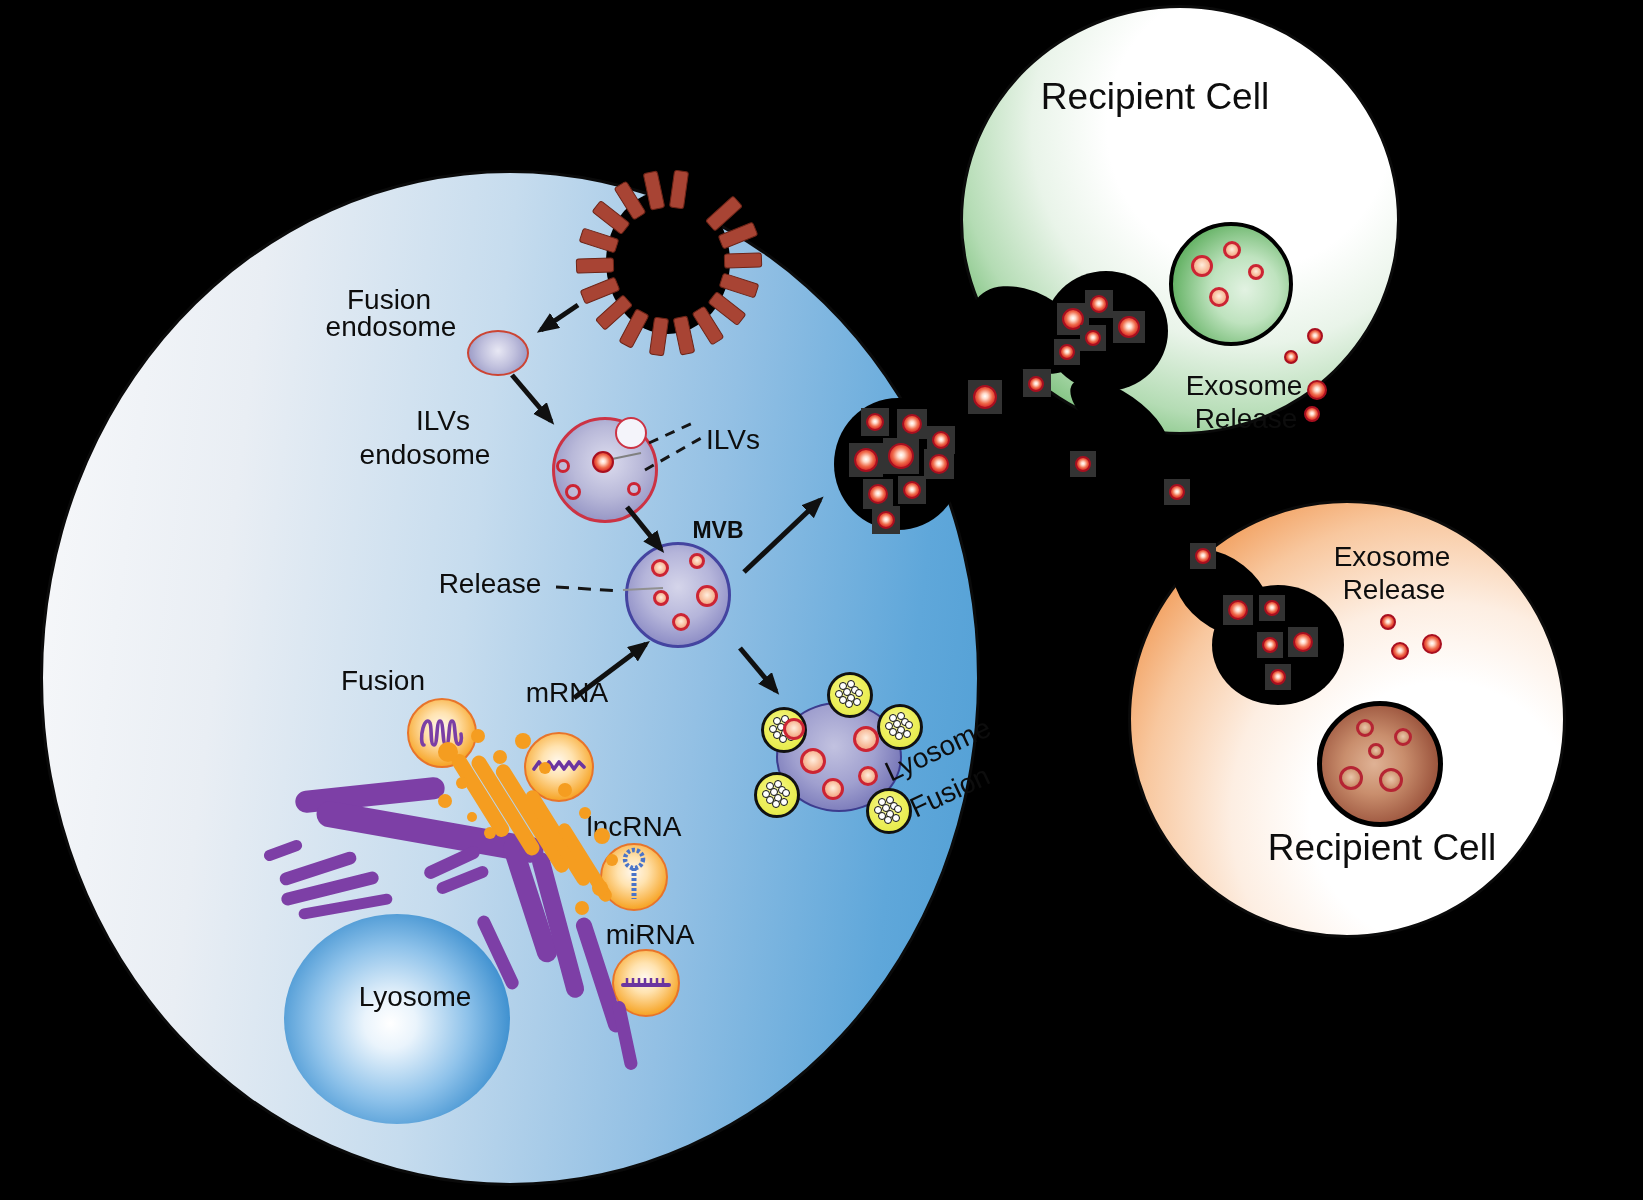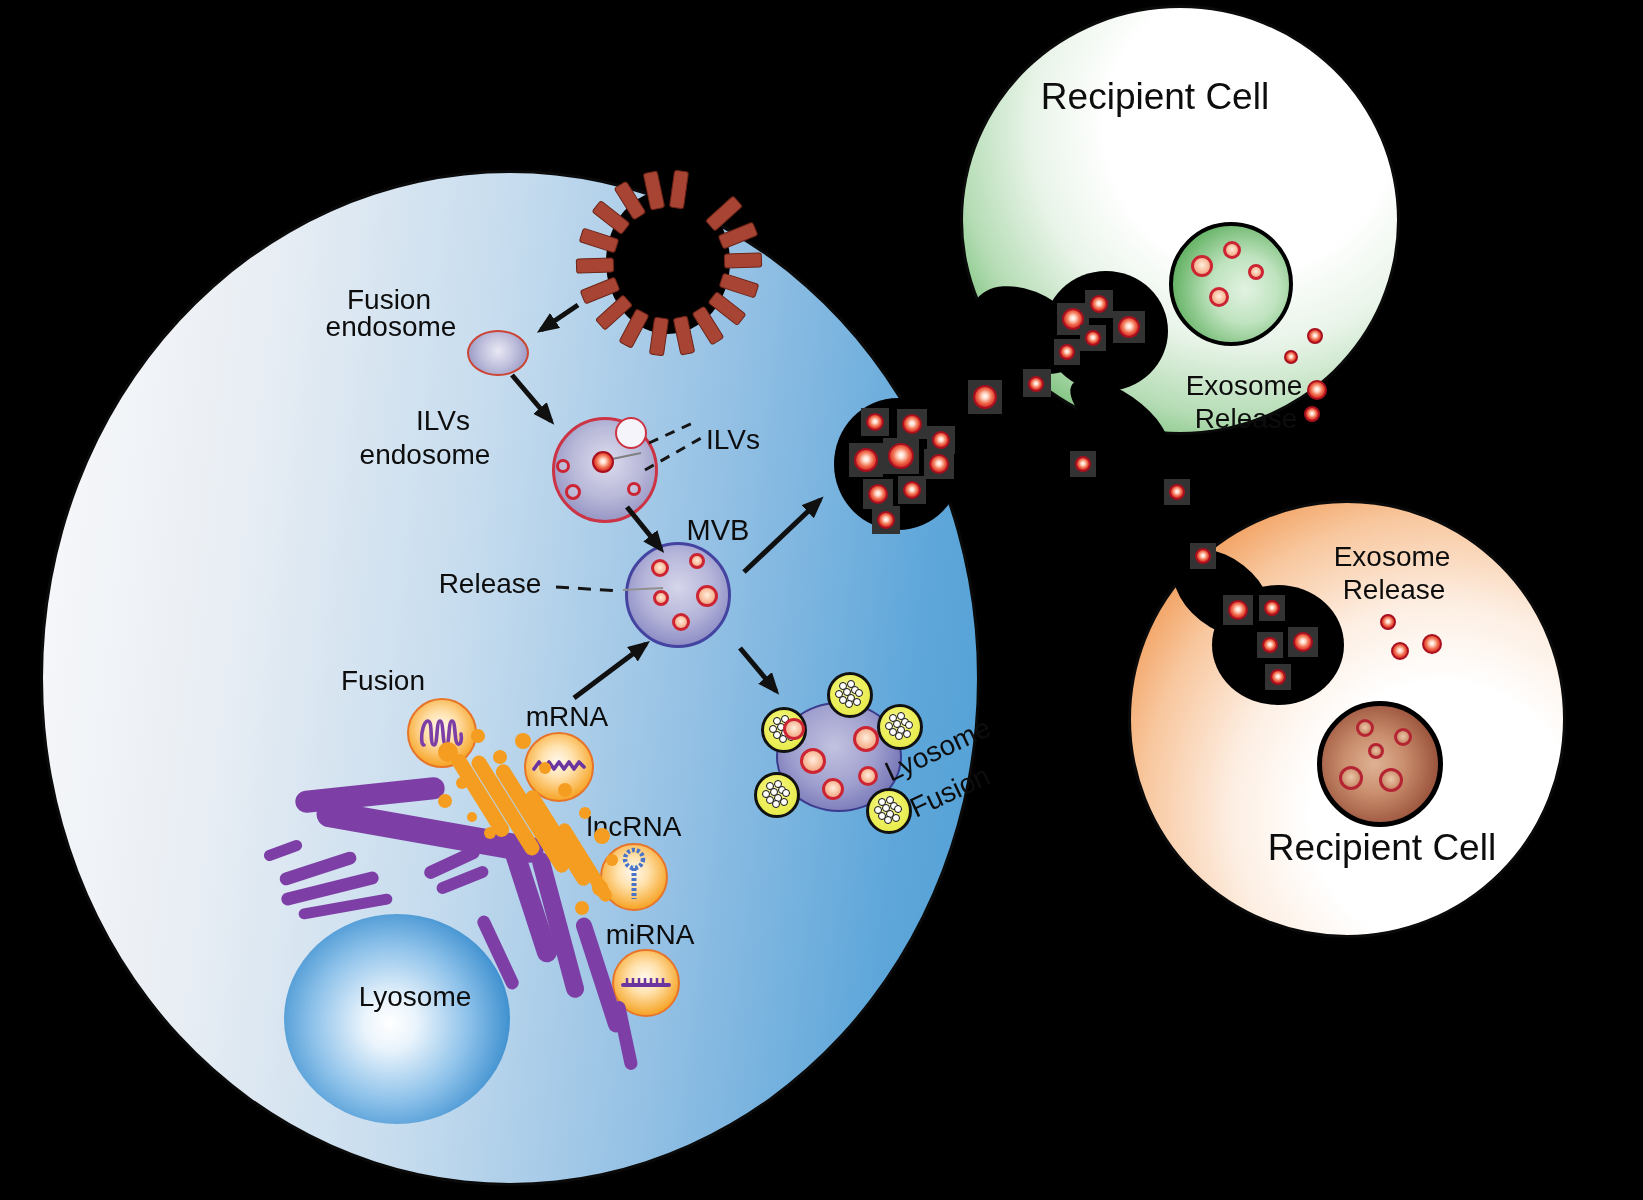--- a/index.html
+++ b/index.html
@@ -109,24 +109,24 @@
     <path d="M649,443 L697,421" stroke="#151515" stroke-width="3" stroke-dasharray="10 8"></path>
     <path d="M612,459 L641,453" stroke="#808080" stroke-width="2"></path>
     <path d="M623,590 L663,588" stroke="#909090" stroke-width="2"></path>
   </svg>
 
   <div class="lbl" style="left:389px;top:300px;">Fusion</div>
   <div class="lbl" style="left:391px;top:327px;">endosome</div>
   <div class="lbl" style="left:443px;top:421px;">ILVs</div>
   <div class="lbl" style="left:425px;top:455px;">endosome</div>
   <div class="lbl" style="left:733px;top:440px;">ILVs</div>
-  <div class="lbl" style="left:718px;top:530px;font-size:29px;">MVB</div>
+  <div class="lbl" style="left:718px;top:530px;font-size:23px;font-weight:bold;">MVB</div>
   <div class="lbl" style="left:490px;top:584px;">Release</div>
   <div class="lbl" style="left:383px;top:681px;">Fusion</div>
-  <div class="lbl" style="left:567px;top:717px;">mRNA</div>
+  <div class="lbl" style="left:567px;top:693px;">mRNA</div>
   <div class="lbl" style="left:634px;top:827px;">lncRNA</div>
   <div class="lbl" style="left:650px;top:935px;">miRNA</div>
   <div class="lbl" style="left:415px;top:997px;">Lyosome</div>
   <div class="lbl rot" style="left:938px;top:750px;">Lyosome</div>
   <div class="lbl rot" style="left:950px;top:792px;">Fusion</div>
   <div class="lbl title" style="left:1155px;top:96px;">Recipient Cell</div>
   <div class="lbl" style="left:1244px;top:386px;">Exosome</div>
   <div class="lbl" style="left:1246px;top:419px;">Release</div>
   <div class="lbl" style="left:1392px;top:557px;">Exosome</div>
   <div class="lbl" style="left:1394px;top:590px;">Release</div>

